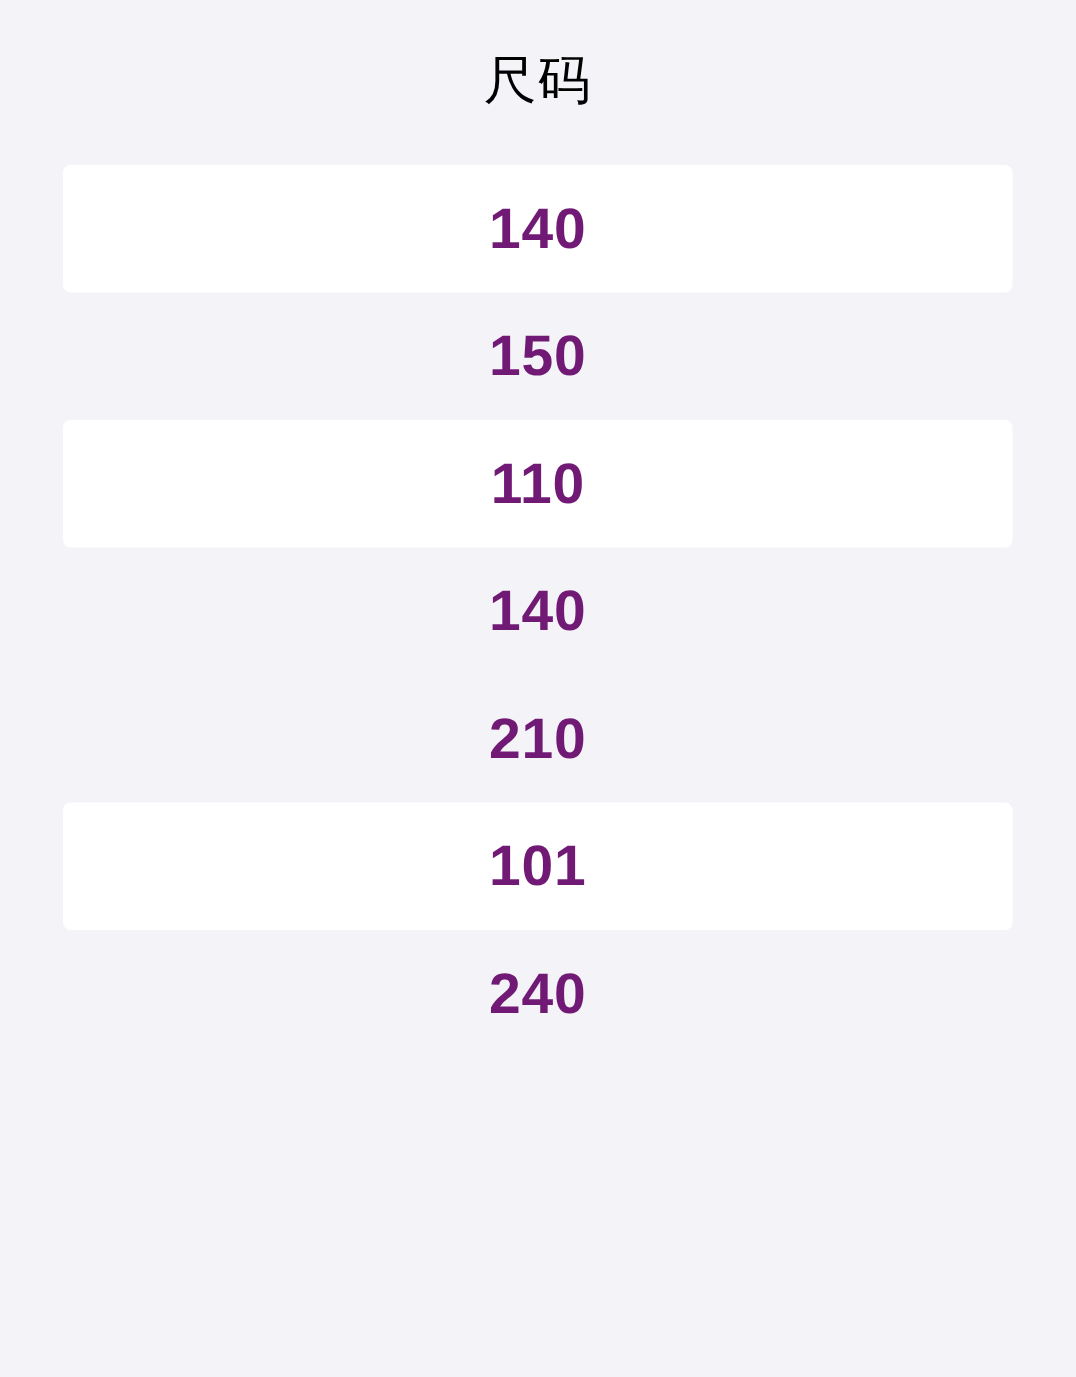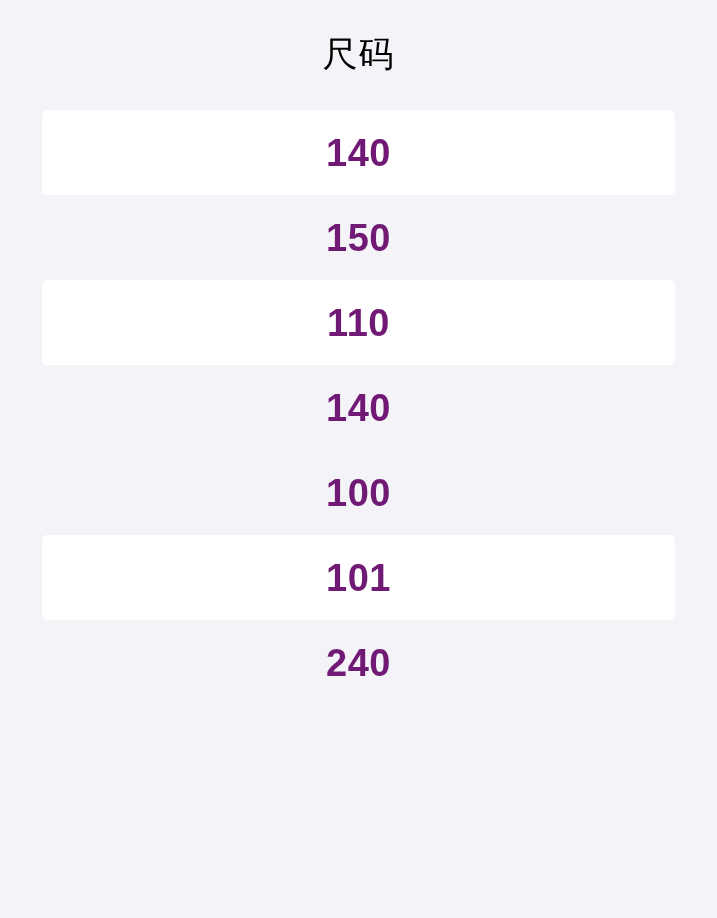--- a/index.html
+++ b/index.html
@@ -86,21 +86,21 @@
       <div class="size-row striped">
         <span class="size-value">110</span>
       </div>
 
       <div class="size-row">
         <span class="size-value">140</span>
       </div>
 
 
       <div class="size-row">
-        <span class="size-value">100</span>
+        <span class="size-value">210</span>
       </div>
 
       <div class="size-row striped">
         <span class="size-value">101</span>
       </div>
 
       <div class="size-row">
         <span class="size-value">240</span>
       </div>
 

